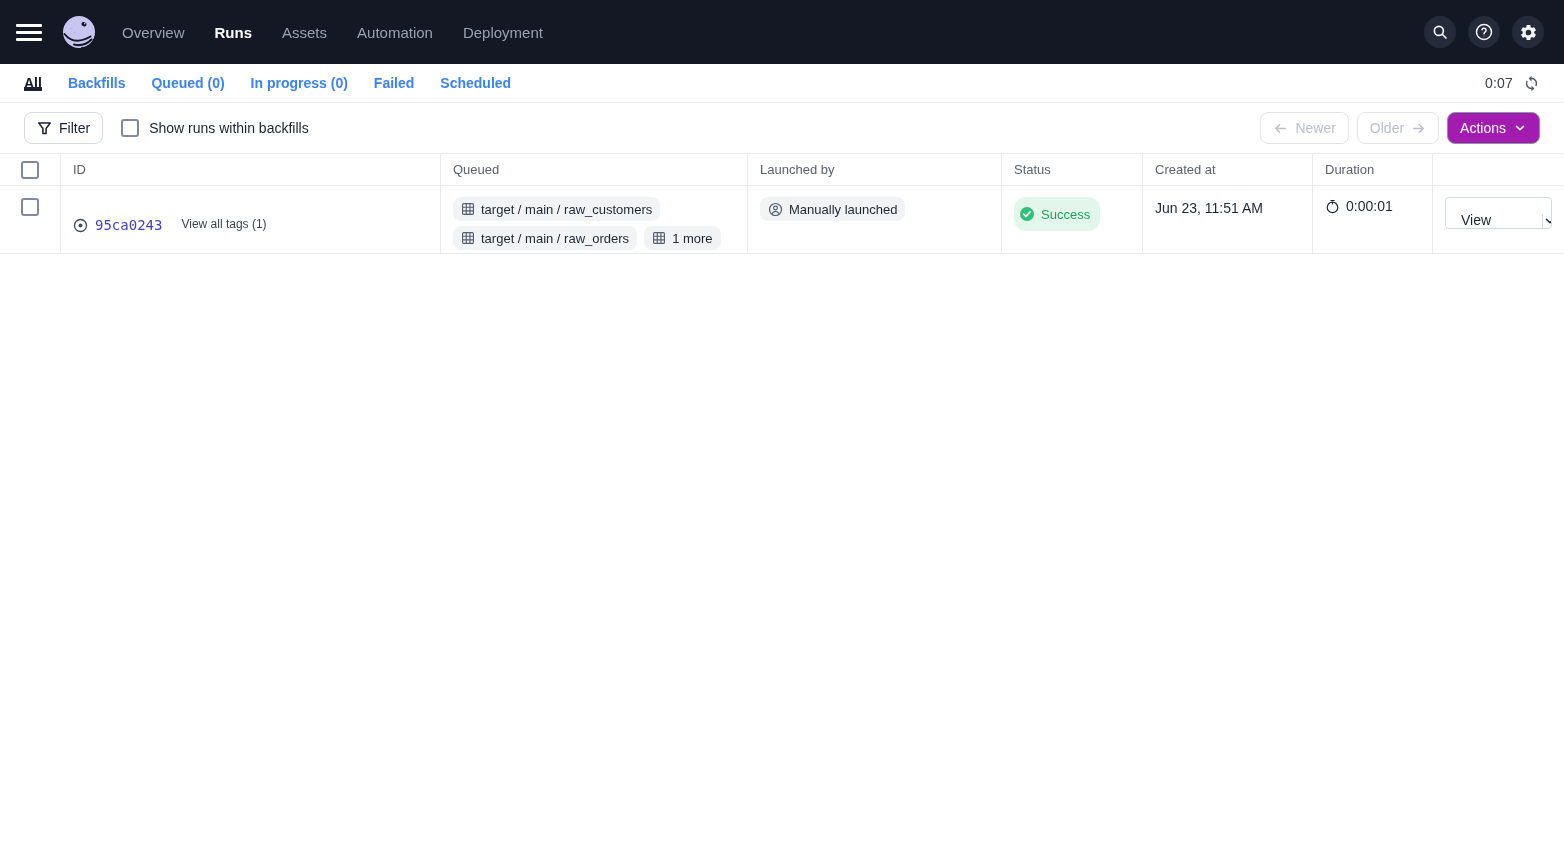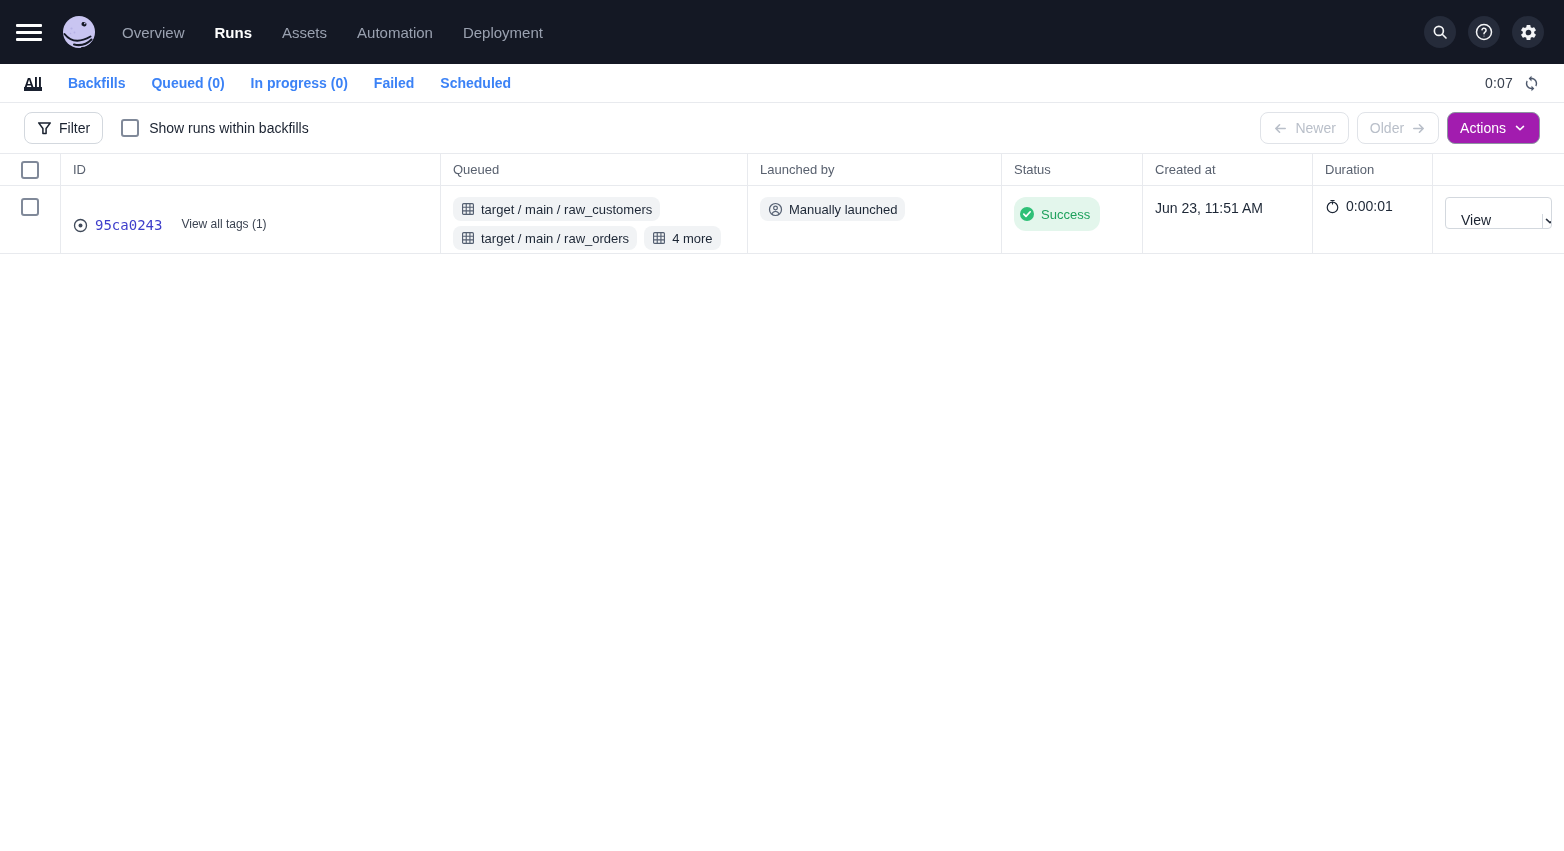--- a/index.html
+++ b/index.html
@@ -270,21 +270,21 @@
             </span>
             <span>target / main / raw_orders</span>
           </span>
           <span class="chip">
             <span class="cicon icon">
               <svg viewBox="0 0 16 16" width="14" height="14" fill="none" stroke="currentColor" stroke-width="1.3">
                 <rect x="1.8" y="1.8" width="12.4" height="12.4" rx="1.2"></rect>
                 <path d="M1.8 6h12.4M1.8 10.2h12.4M6 1.8v12.4M10.2 1.8v12.4"></path>
               </svg>
             </span>
-            <span>4 more</span>
+            <span>1 more</span>
           </span>
         </div>
       </div>
     </div>
 
     <div class="cell">
       <span class="chip">
         <span class="cicon icon">
           <svg viewBox="0 0 16 16" width="15" height="15" fill="none" stroke="currentColor" stroke-width="1.3">
             <circle cx="8" cy="8" r="6.4"></circle>

